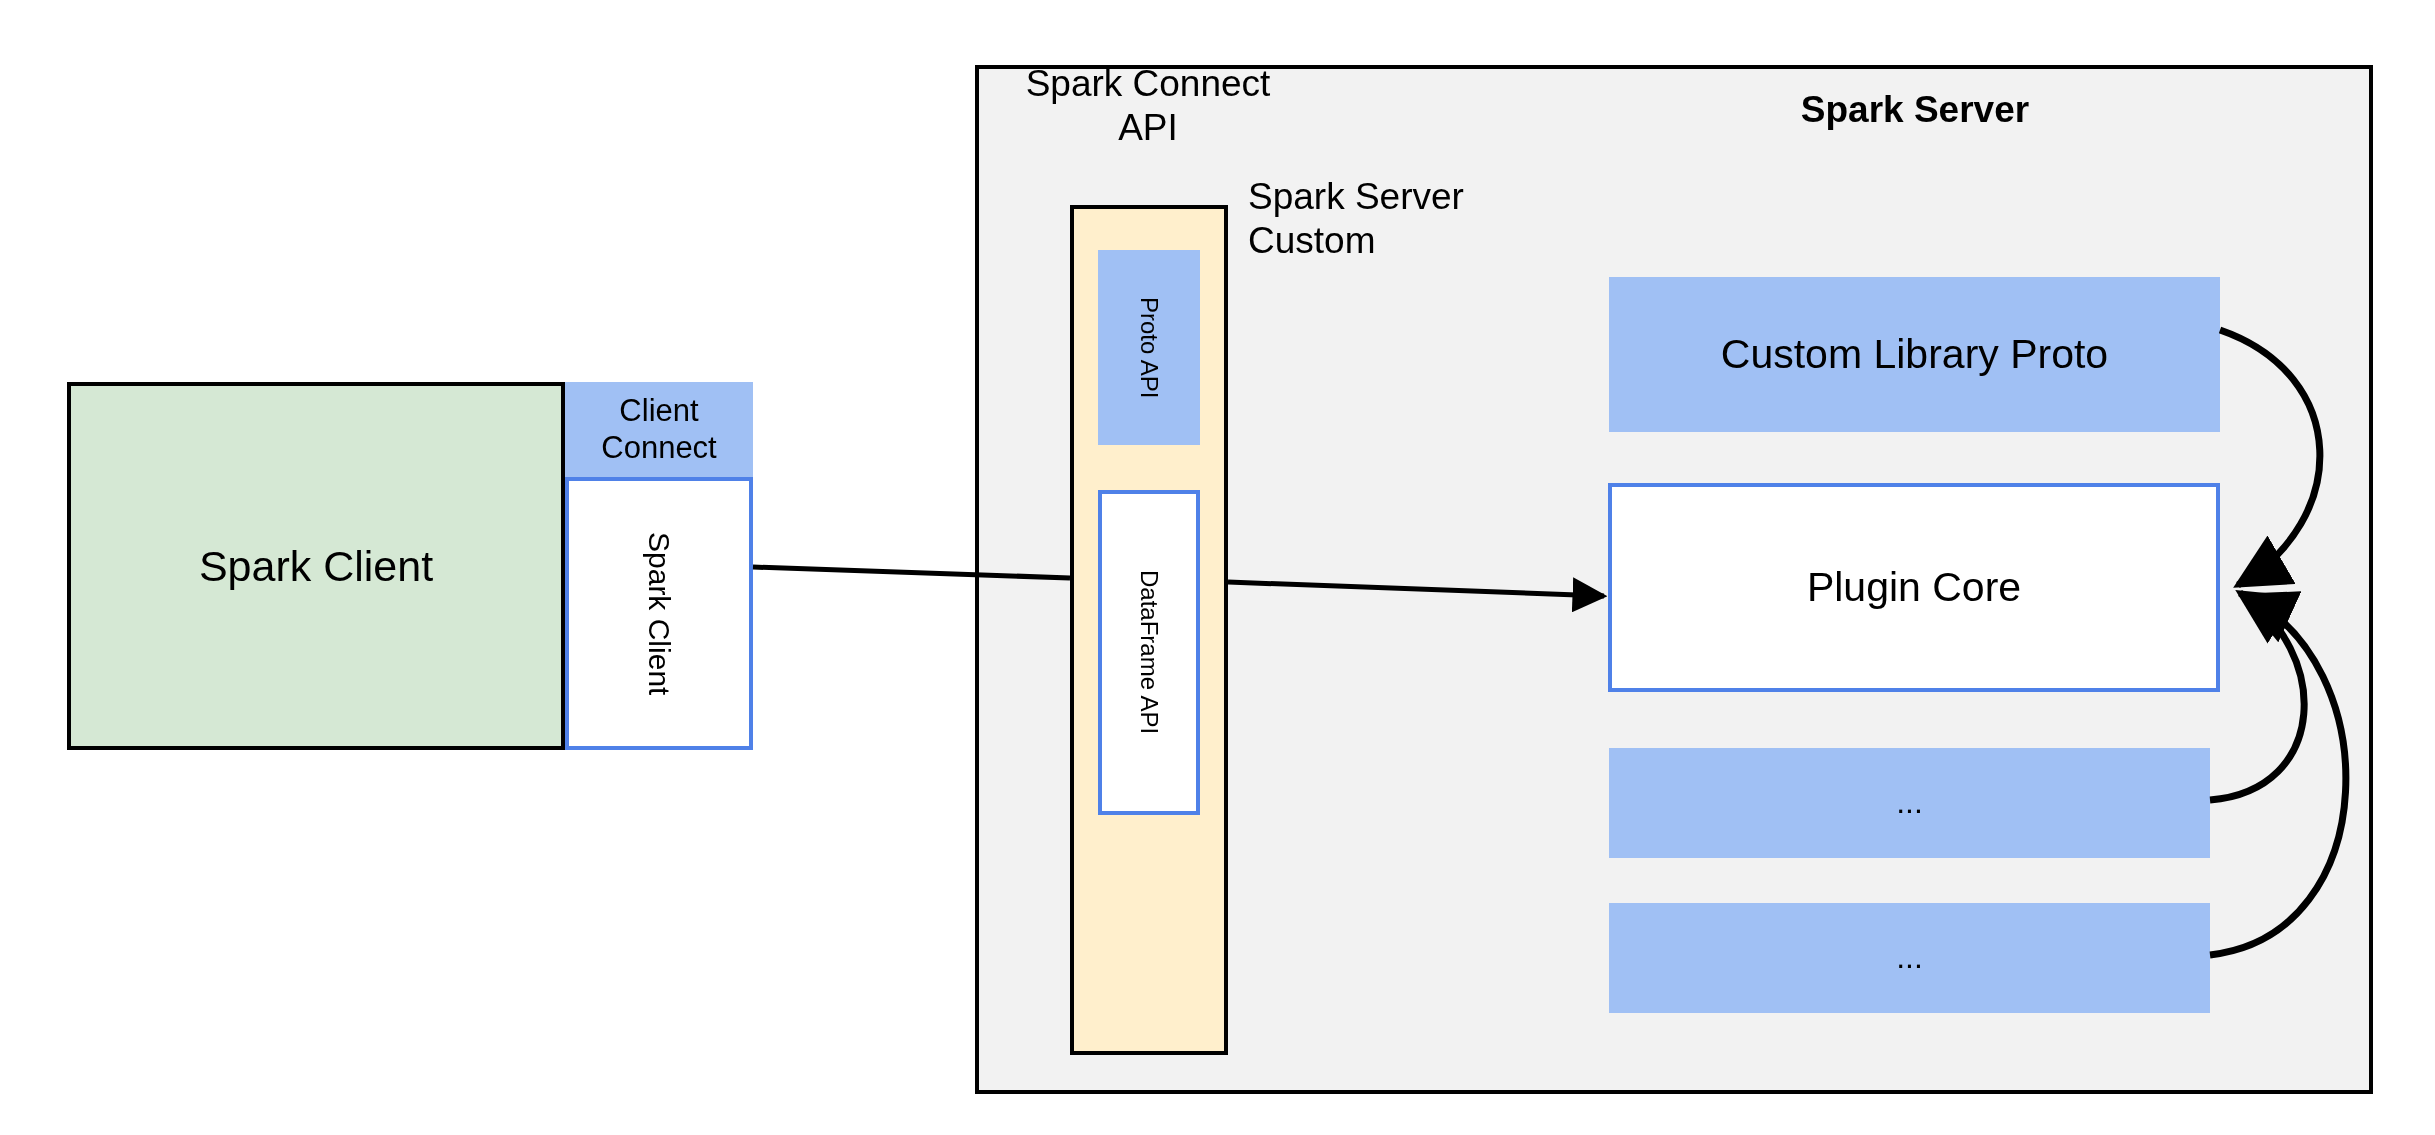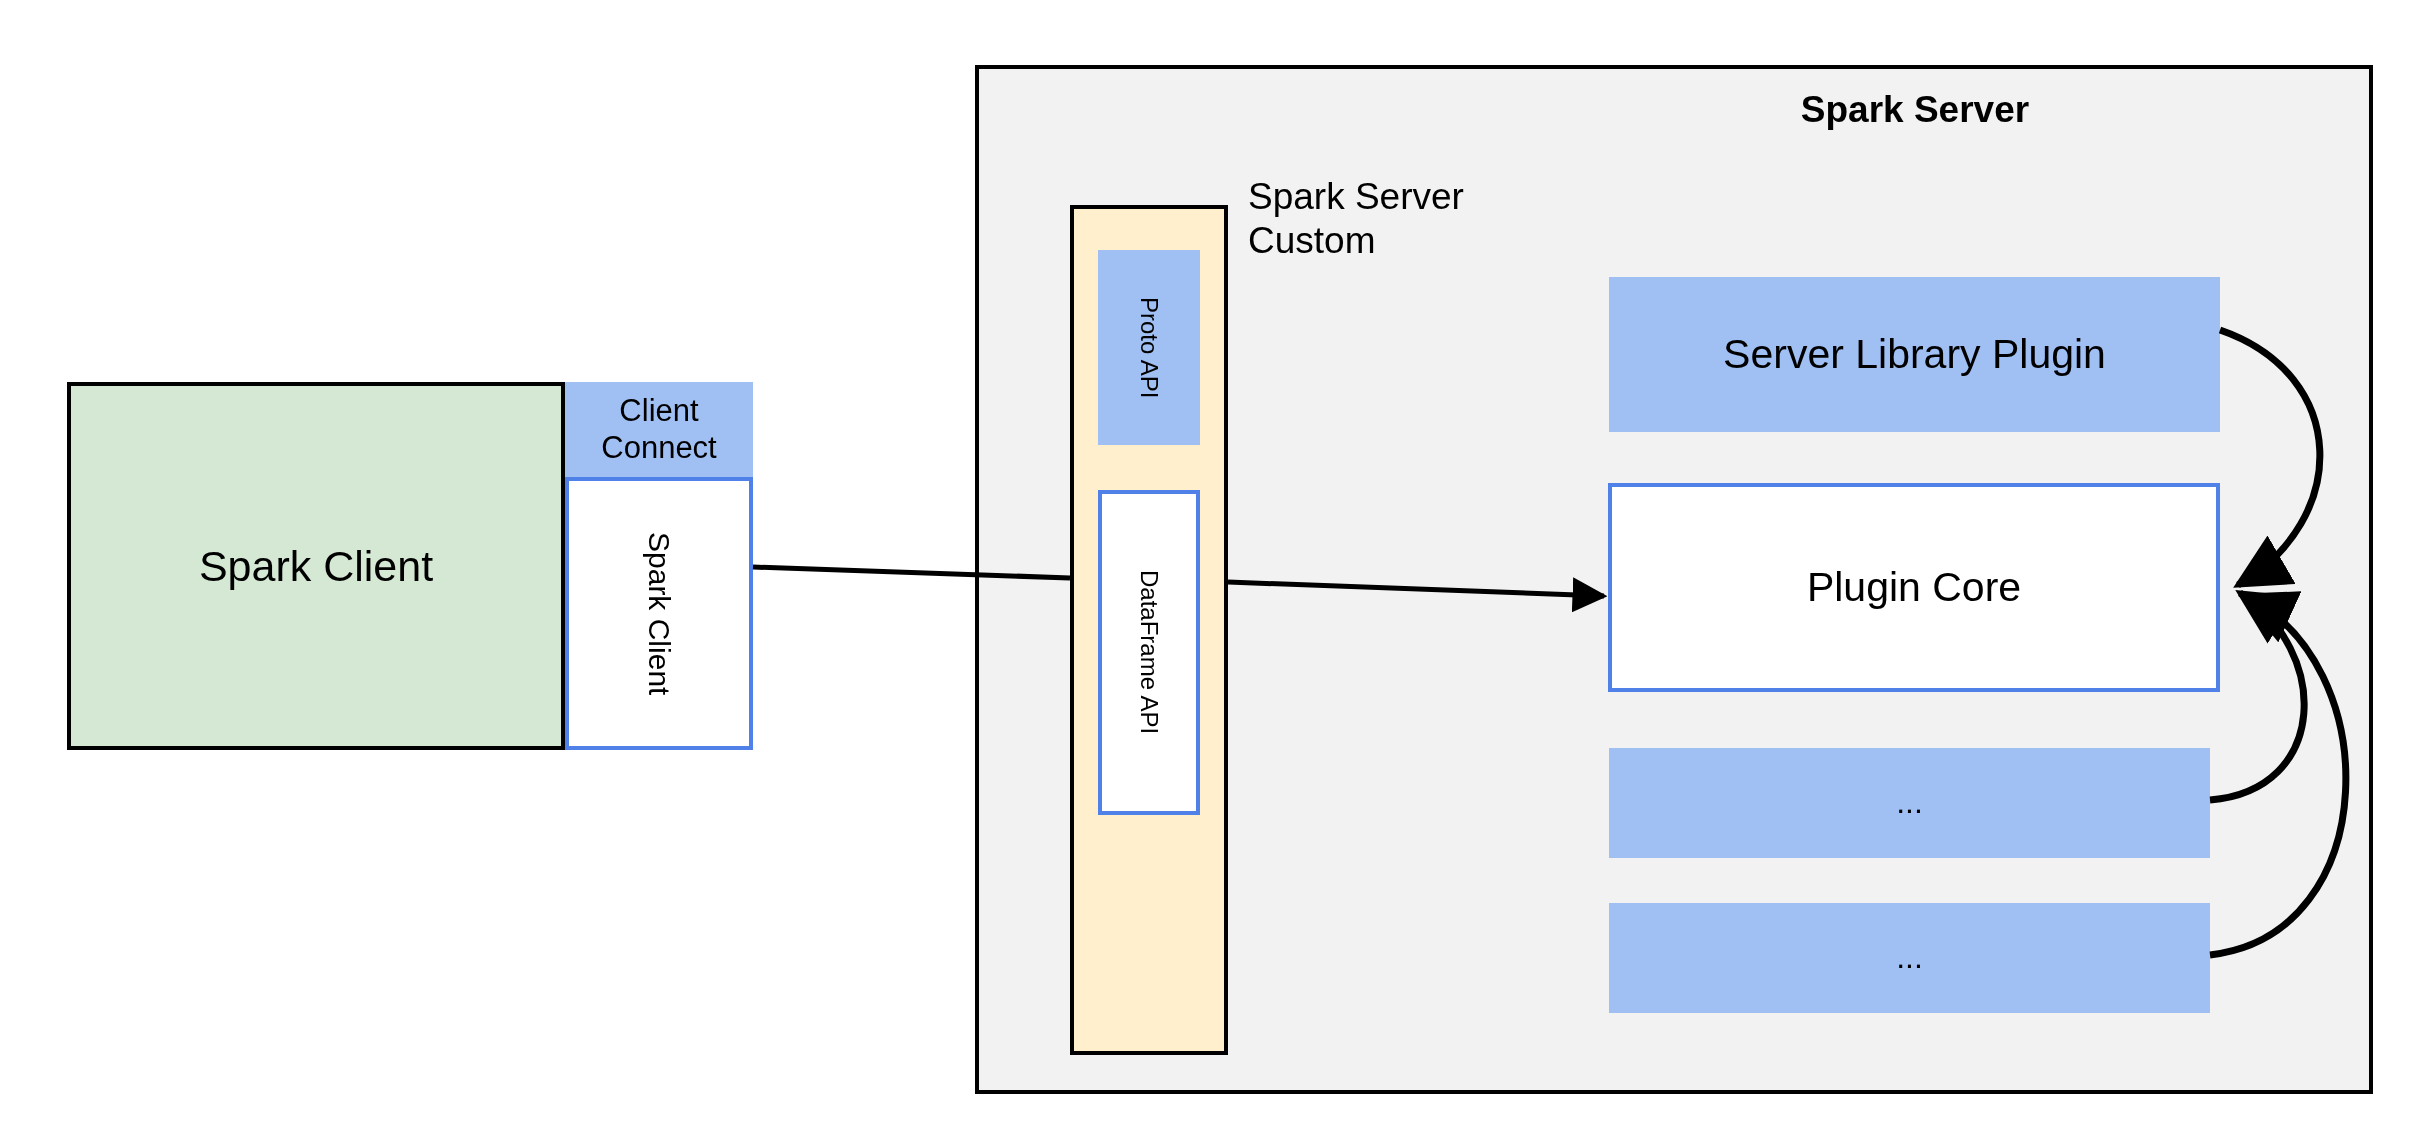--- a/index.html
+++ b/index.html
@@ -201,20 +201,26 @@
     pointer-events: none;
   }
 </style>
 </head>
 <body>
 
 <div id="canvas">
 
   <div class="box" id="server-panel"></div>
 
+  <div class="box" id="connect-api-label">
+    <div>
+      <div>Spark Connect</div>
+      <div>API</div>
+    </div>
+  </div>
 
   <div class="box" id="server-library"></div>
 
   <div class="box" id="proto-api">
     <span class="vtext" id="proto-api-label">Proto API</span>
   </div>
 
   <div class="box" id="dataframe-api">
     <span class="vtext" id="dataframe-api-label">DataFrame API</span>
   </div>
@@ -222,21 +228,21 @@
   <div class="box" id="server-library-label">
     <div>
       <div>Spark Server</div>
       <div>Custom</div>
     </div>
   </div>
 
   <div class="box" id="server-title">Spark Server</div>
 
   <div class="box" id="custom-plugin">
-    <span>Server Library Plugin</span>
+    <span>Custom Library Proto</span>
   </div>
 
   <div class="box" id="spark-core">
     <span>Plugin Core</span>
   </div>
 
   <div class="box" id="ellipsis-one">
     <span>...</span>
   </div>
 

